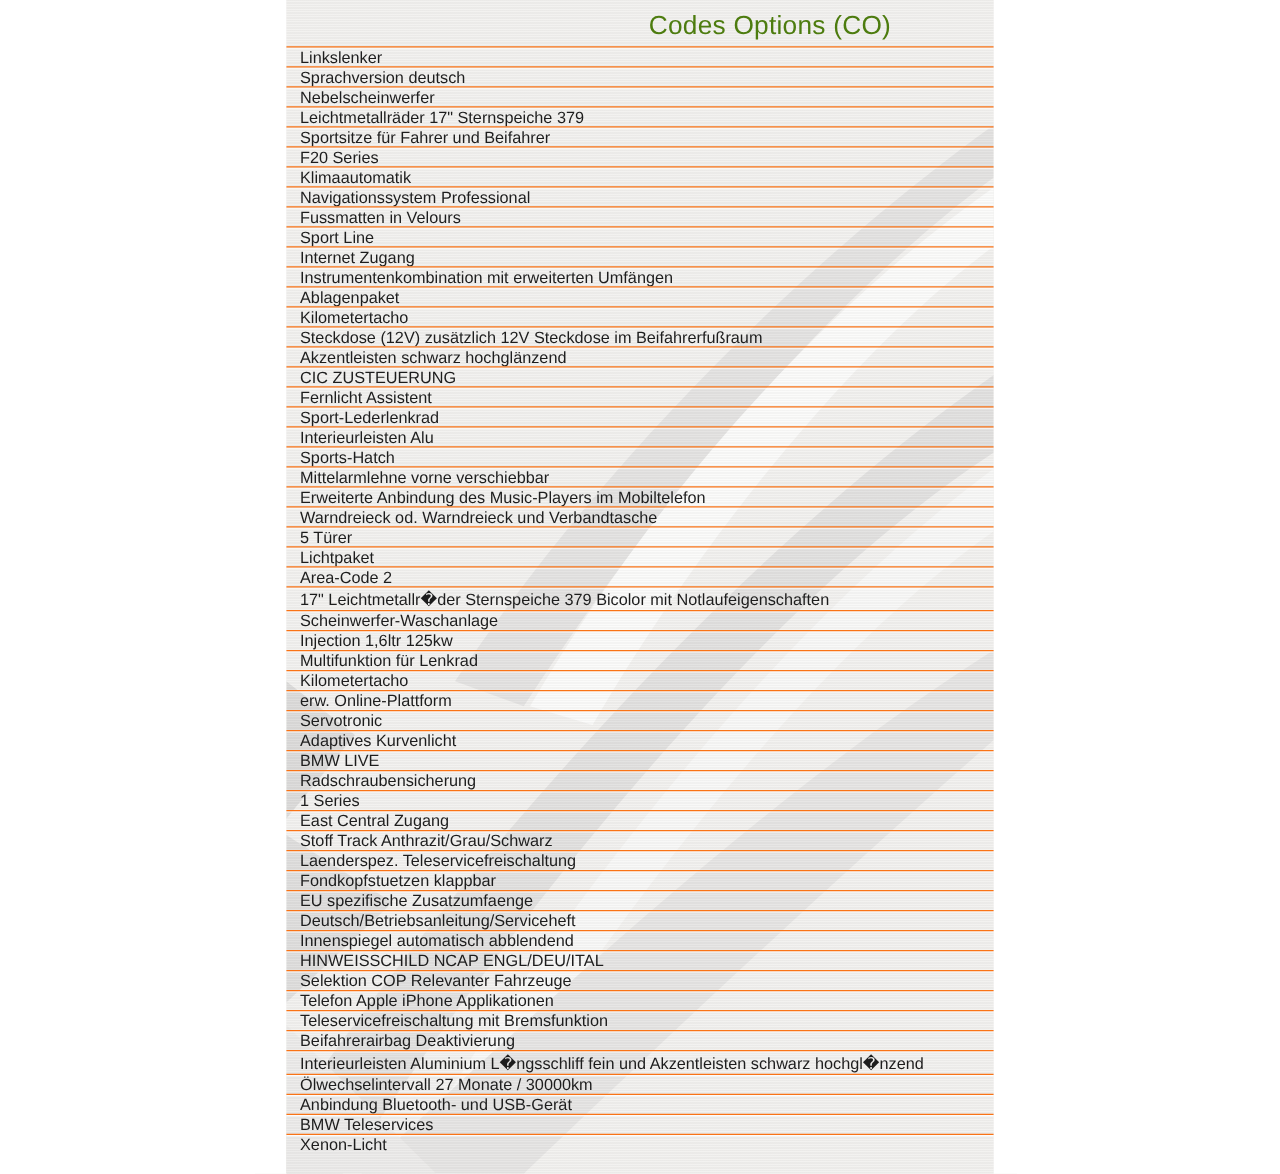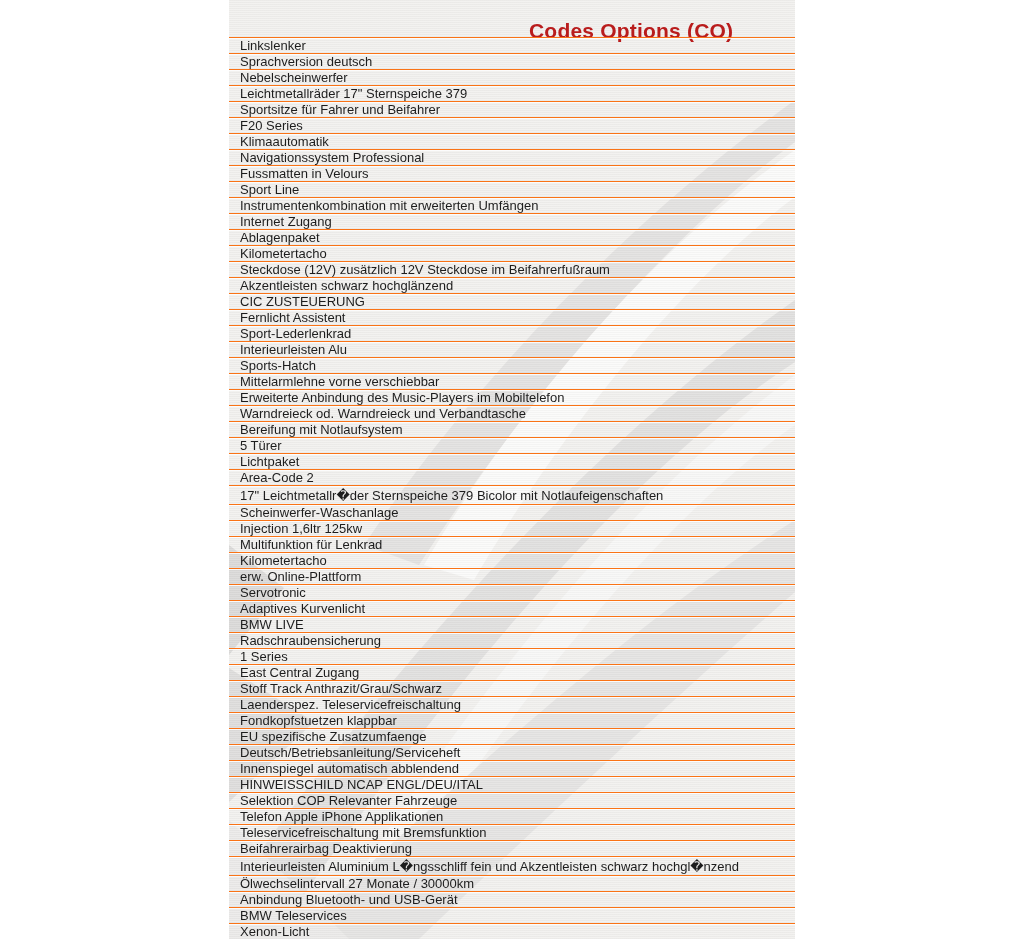--- a/index.html
+++ b/index.html
@@ -31,24 +31,24 @@
       rgba(255,255,255,0.05) 1px, rgba(255,255,255,0.05) 2px);
     pointer-events:none;
   }
   .title-band{
     position:relative;
     height:37px;
   }
   .title-band h1{
     position:absolute;
     left:288px;top:7px;
-    margin:12px;
+    margin:2px;
     font-size:21px;
-    font-weight:bold;
-    color:#b91c1c;
+    font-weight:normal;
+    color:#4d7c0f;
     letter-spacing:0.2px;
     white-space:nowrap;
   }
   .rows{position:relative;}
   .row{
     height:15px;
     line-height:15px;
     padding-left:11px;
     border-top:1px solid #f97316;
     box-shadow:inset 0 1px 0 rgba(255,255,255,0.85);
@@ -93,35 +93,34 @@
       <div class="row">Linkslenker</div>
       <div class="row">Sprachversion deutsch</div>
       <div class="row">Nebelscheinwerfer</div>
       <div class="row">Leichtmetallräder 17" Sternspeiche 379</div>
       <div class="row">Sportsitze für Fahrer und Beifahrer</div>
       <div class="row">F20 Series</div>
       <div class="row">Klimaautomatik</div>
       <div class="row">Navigationssystem Professional</div>
       <div class="row">Fussmatten in Velours</div>
       <div class="row">Sport Line</div>
+      <div class="row">Internet Zugang</div>
       <div class="row">Instrumentenkombination mit erweiterten Umfängen</div>
-      <div class="row">Internet Zugang</div>
       <div class="row">Ablagenpaket</div>
       <div class="row">Kilometertacho</div>
       <div class="row">Steckdose (12V) zusätzlich 12V Steckdose im Beifahrerfußraum</div>
       <div class="row">Akzentleisten schwarz hochglänzend</div>
       <div class="row">CIC ZUSTEUERUNG</div>
       <div class="row">Fernlicht Assistent</div>
       <div class="row">Sport-Lederlenkrad</div>
       <div class="row">Interieurleisten Alu</div>
       <div class="row">Sports-Hatch</div>
       <div class="row">Mittelarmlehne vorne verschiebbar</div>
       <div class="row">Erweiterte Anbindung des Music-Players im Mobiltelefon</div>
       <div class="row">Warndreieck od. Warndreieck und Verbandtasche</div>
-      <div class="row">Bereifung mit Notlaufsystem</div>
       <div class="row">5 Türer</div>
       <div class="row">Lichtpaket</div>
       <div class="row">Area-Code 2</div>
       <div class="row tall">17" Leichtmetallr�der Sternspeiche 379 Bicolor mit Notlaufeigenschaften</div>
       <div class="row">Scheinwerfer-Waschanlage</div>
       <div class="row">Injection 1,6ltr 125kw</div>
       <div class="row">Multifunktion für Lenkrad</div>
       <div class="row">Kilometertacho</div>
       <div class="row">erw. Online-Plattform</div>
       <div class="row">Servotronic</div>

